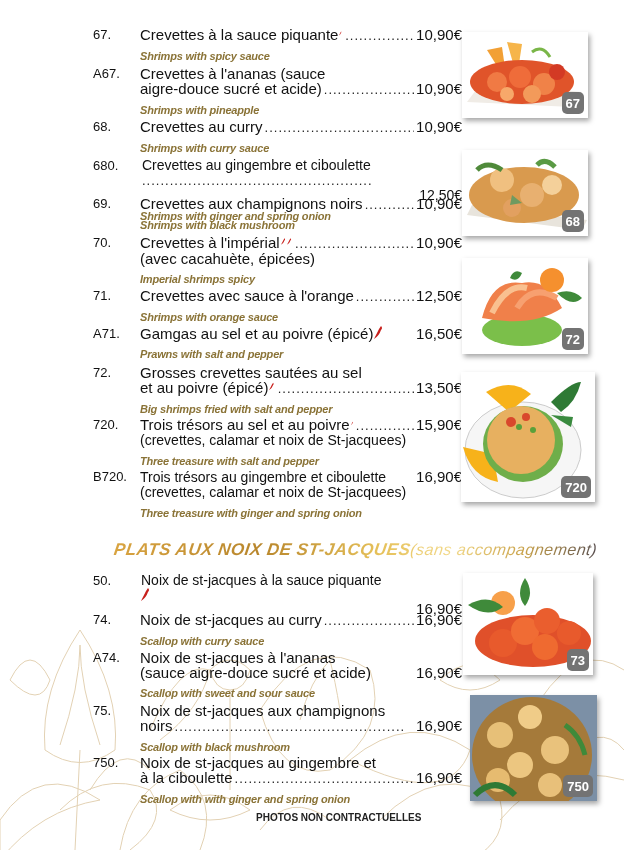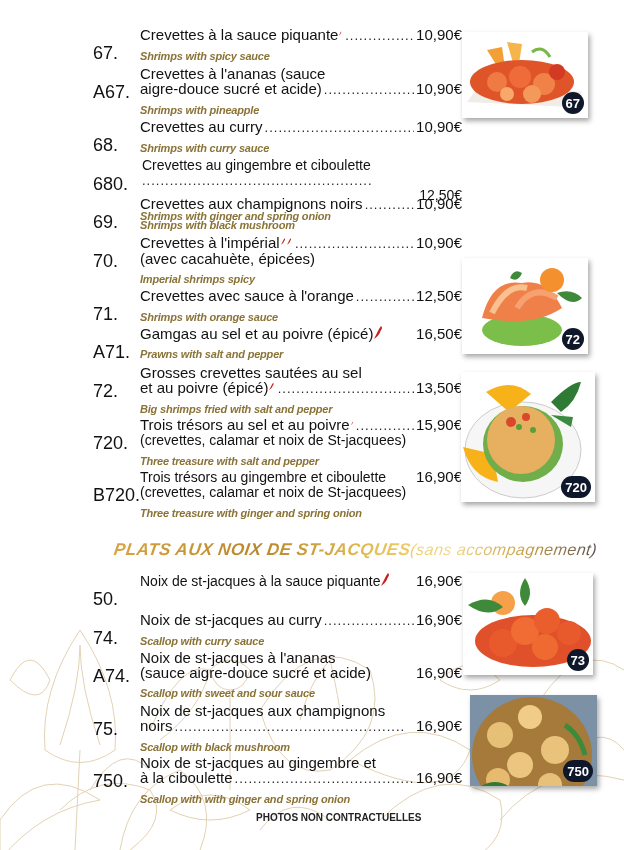--- a/index.html
+++ b/index.html
@@ -6,34 +6,34 @@
   body {
     width: 624px; height: 850px; position: relative; overflow: hidden;
     background: #ffffff;
     font-family: "Liberation Sans", sans-serif;
     color: #111;
   }
   .bg-flowers { position: absolute; left: 0; top: 560px; width: 624px; height: 290px; z-index: 0; }
   .content { position: absolute; left: 0; top: 0; width: 624px; height: 850px; z-index: 1; }
 
   .item { position: absolute; left: 93px; width: 370px; }
-  .num { position: absolute; left: 0; top: 16px; font-size: 18px; width: 46px; }
+  .num { position: absolute; left: 0; top: 0; font-size: 13px; width: 46px; }
   .name-block { position: absolute; left: 47px; width: 322px; }
   .line { font-size: 15px; line-height: 15px; display: flex; align-items: baseline; white-space: nowrap; }
   .line .txt { flex: 0 0 auto; }
   .line .dots { flex: 1 1 auto; overflow: hidden; color: #222; font-size: 13px; letter-spacing: 1px; margin: 0 2px; }
   .line .price { flex: 0 0 auto; margin-left: auto; }
   .sub { font-size: 11px; font-style: italic; font-weight: bold; color: #8a7337; margin-top: 7px; white-space: nowrap; letter-spacing: -0.2px; }
   .chili { display: inline-block; width: 9px; height: 13px; vertical-align: -2px; margin: 0 1px; }
 
   .photo { position: absolute; background: #fff; box-shadow: 2px 3px 5px rgba(0,0,0,0.35); overflow: hidden; }
   .photo .food { position: absolute; inset: 0; }
   .badge {
     position: absolute; right: 4px; bottom: 4px; min-width: 22px; height: 22px; padding: 0 4px;
-    border-radius: 11px; background: #0f172a; color: #fff; font-weight: bold; font-size: 13px;
+    border-radius: 5px; background: #737373; color: #fff; font-weight: bold; font-size: 13px;
     display: flex; align-items: center; justify-content: center; box-sizing: border-box;
   }
 
   .section-title {
     position: absolute; left: 114px; top: 540px; font-size: 17px; font-weight: bold; font-style: italic;
     letter-spacing: 0.5px; white-space: nowrap;
     background: linear-gradient(90deg, #d9a441 0%, #b8862c 30%, #e6c15a 55%, #f2d98a 70%, #c9a24a 85%, #5a5050 100%);
     -webkit-background-clip: text; background-clip: text; color: transparent;
     transform: skewX(-8deg);
   }
@@ -232,21 +232,21 @@
         </div>
       <div class="sub">Three treasure with ginger and spring onion</div>
     </div>
   </div>
 
   <div class="section-title"><span>PLATS AUX NOIX DE ST-JACQUES</span><span class="paren">(sans accompagnement)</span></div>
 
   <div class="item" style="top:573px;">
     <span class="num">50.</span>
     <div class="name-block">
-      <div class="line" style="font-size:14px;">
+      <div class="line" style="font-size:14px;flex-direction:column;">
           <span class="txt">Noix de st-jacques à la sauce piquante</span>
         <svg class="chili" viewBox="0 0 9 13">
             <path d="M7 0 q2 2 0 4 q-2 6 -7 9 q3 -6 5 -10z" fill="#c8201c"></path>
           </svg>
         <span class="price" style="font-size:15px;">16,90€</span>
         </div>
     </div>
   </div>
 
   <div class="item" style="top:612px;">
@@ -316,20 +316,35 @@
         <circle cx="58" cy="45" r="11" fill="#ef6c3a"></circle>
       <circle cx="82" cy="52" r="11" fill="#f08248"></circle>
         <circle cx="70" cy="62" r="9" fill="#f39a5a"></circle>
       <circle cx="95" cy="40" r="8" fill="#d33a24"></circle>
         <circle cx="45" cy="62" r="7" fill="#f7a86a"></circle>
       <path d="M70 20 q10 -8 18 5" stroke="#7ab648" stroke-width="3" fill="none"></path>
     </svg>
     <div class="badge">67</div>
   </div>
 
+  <div class="photo" style="left:462px; top:150px; width:126px; height:86px;">
+    <svg class="food" viewBox="0 0 126 86" preserveAspectRatio="none">
+      <rect width="126" height="86" fill="#fff"></rect>
+      <path d="M5 65 L120 80 L125 70 L10 55z" fill="#e8e4dc"></path>
+      <ellipse cx="62" cy="45" rx="55" ry="28" fill="#d99a4e"></ellipse>
+      <circle cx="40" cy="30" r="12" fill="#f0c080"></circle>
+        <circle cx="70" cy="45" r="12" fill="#e8b070"></circle>
+      <circle cx="90" cy="35" r="10" fill="#f4d09a"></circle>
+        <circle cx="50" cy="58" r="9" fill="#e2a060"></circle>
+      <path d="M15 20 q10 -10 25 0" stroke="#4f8a3a" stroke-width="5" fill="none"></path>
+      <path d="M75 15 q8 -8 18 2" stroke="#5a9a44" stroke-width="5" fill="none"></path>
+      <path d="M50 45 l10 8 l-12 2z" fill="#6f9a60"></path>
+    </svg>
+    <div class="badge">68</div>
+  </div>
 
   <div class="photo" style="left:462px; top:258px; width:126px; height:96px;">
     <svg class="food" viewBox="0 0 126 96" preserveAspectRatio="none">
       <rect width="126" height="96" fill="#fff"></rect>
       <ellipse cx="60" cy="72" rx="40" ry="16" fill="#7bbf4a"></ellipse>
       <path d="M20 60 q10 -40 40 -35 q25 -5 40 25 q-30 20 -80 10z" fill="#f0804a"></path>
       <path d="M30 55 q15 -30 35 -25" stroke="#f9c090" stroke-width="6" fill="none"></path>
       <path d="M55 50 q15 -25 40 -10" stroke="#f7a070" stroke-width="6" fill="none"></path>
       <circle cx="90" cy="22" r="12" fill="#f5902e"></circle>
       <path d="M95 35 q15 -5 25 5 q-10 10 -25 -5z" fill="#3f8a3a"></path>
@@ -365,21 +380,21 @@
       <circle cx="84" cy="48" r="13" fill="#ea5e2e"></circle>
         <circle cx="82" cy="74" r="13" fill="#ef6a30"></circle>
       <circle cx="106" cy="60" r="12" fill="#e85a2c"></circle>
       <circle cx="40" cy="30" r="12" fill="#f7a04a"></circle>
       <path d="M5 32 q20 -12 35 2 q-15 12 -35 -2z" fill="#3f8a3a"></path>
       <path d="M62 5 q10 15 0 28 q-10 -12 0 -28z" fill="#3f8a3a"></path>
     </svg>
     <div class="badge">73</div>
   </div>
 
-  <div class="photo" style="left:470px; top:695px; width:127px; height:91px;">
+  <div class="photo" style="left:470px; top:695px; width:127px; height:106px;">
     <svg class="food" viewBox="0 0 127 117" preserveAspectRatio="none">
       <rect width="127" height="117" fill="#8aa0b8"></rect>
       <rect width="127" height="117" fill="#6d7f94" opacity="0.5"></rect>
       <ellipse cx="62" cy="60" rx="60" ry="58" fill="#a57a3a"></ellipse>
       <circle cx="30" cy="40" r="13" fill="#e7c078"></circle>
         <circle cx="60" cy="22" r="12" fill="#f0cc88"></circle>
       <circle cx="85" cy="55" r="14" fill="#e9c27c"></circle>
         <circle cx="50" cy="70" r="13" fill="#ecc680"></circle>
       <circle cx="28" cy="85" r="12" fill="#e6bb70"></circle>
         <circle cx="80" cy="90" r="12" fill="#e8c07a"></circle>

